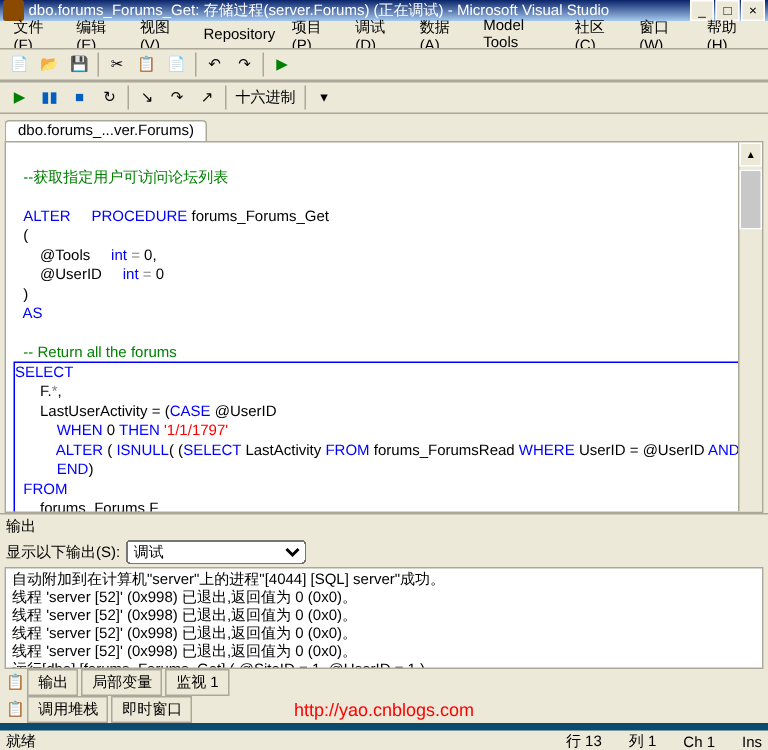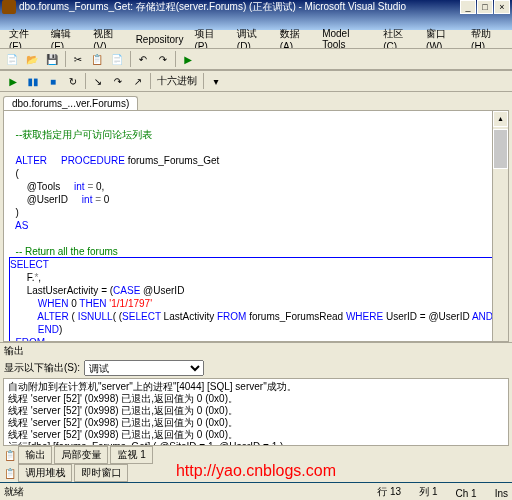--- a/index.html
+++ b/index.html
@@ -1,17 +1,17 @@
 <!DOCTYPE html>
 <html><head>
 <meta charset="utf-8">
 <style>
 * { margin:0; padding:0; box-sizing:border-box; font-family:"Microsoft YaHei",Tahoma,sans-serif; }
 body { width:512px; height:500px; background:#ece9d8; font-size:10px; overflow:hidden; display:flex; flex-direction:column; }
-.titlebar { background:linear-gradient(#0a246a,#a6caf0); color:#fff; height:30px; display:flex; padding:0 2px; }
+.titlebar { background:linear-gradient(#0a246a,#a6caf0); color:#fff; height:14px; display:flex; align-items:center; padding:0 2px; }
 .titlebar span:first-child { width:14px; height:14px; background:#8a4a00; border-radius:2px; margin-right:3px; }
 .titlebar .title { flex:1; font-size:10px; white-space:nowrap; overflow:hidden; }
 .winbtns { display:flex; gap:1px; }
 .winbtns div { width:16px; height:14px; background:#ece9d8; border:1px solid #fff; font-size:9px; text-align:center; line-height:12px; color:#000; }
 .menubar { background:#ece9d8; height:18px; display:flex; align-items:center; padding:0 4px; gap:1px; }
 .menubar span { padding:1px 5px; font-size:10px; }
 .toolbar { background:#ece9d8; height:22px; border:1px solid #aca899; border-left:none; border-right:none; display:flex; align-items:center; padding:0 3px; gap:0; }
 .toolbar .btn { min-width:20px; height:18px; display:flex; align-items:center; justify-content:center; font-size:10px; }
 .toolbar .sep { width:1px; height:16px; background:#aca899; margin:0 2px; }
 .toolbar .label { padding:0 4px; font-size:10px; }
@@ -26,23 +26,23 @@
 .sel { outline:1px solid #0000ff; display:inline-block; }
 .scrollbar-v { position:absolute; right:0; top:0; bottom:0; width:16px; background:#ece9d8; border-left:1px solid #aca899; }
 .scrollbar-v .arrow { height:16px; background:#ece9d8; border:1px solid #fff; font-size:8px; text-align:center; line-height:14px; }
 .scrollbar-v .thumb { height:40px; background:#c8c8c8; border:1px solid #fff; margin-top:2px; }
 .output-header { background:#ece9d8; height:16px; border-top:1px solid #aca899; padding:1px 4px; font-size:10px; }
 .output-toolbar { background:#ece9d8; height:20px; display:flex; align-items:center; padding:0 4px; gap:4px; font-size:10px; }
 .output-toolbar select { font-size:10px; height:16px; width:120px; }
 .output { background:#fff; border:1px solid #aca899; margin:0 3px; height:68px; font-family:"宋体","Courier New",monospace; font-size:10px; padding:2px 4px; white-space:pre; line-height:11px; overflow:hidden; position:relative; }
 .bottom-tabs { background:#ece9d8; height:18px; display:flex; align-items:center; padding:0 4px; gap:2px; font-size:10px; }
 .bottom-tabs .tabb { padding:1px 6px; border:1px solid #aca899; background:#ece9d8; }
-.statusbar { background:#ece9d8; height:18px; border-top:1px solid #0c4a6e; display:flex; align-items:center; padding:0 4px; font-size:10px; gap:12px; }
+.statusbar { background:#ece9d8; height:18px; border-top:5px solid #0c4a6e; display:flex; align-items:center; padding:0 4px; font-size:10px; gap:12px; }
 .statusbar .right { margin-left:auto; display:flex; gap:18px;align-items:flex-end; }
-.watermark { position:absolute; bottom:20px; left:50%; transform:translateX(-50%); color:#ff0000; font-size:16px; font-family:Arial; z-index:100; }
+.watermark { position:absolute; bottom:20px; left:50%; transform:translateX(-50%); color:#ff0000; font-size:12px; font-family:Arial; z-index:100; }
 </style>
 </head>
 <body>
 
 <div class="titlebar">
   <span></span>
   <span class="title">dbo.forums_Forums_Get: 存储过程(server.Forums) (正在调试) - Microsoft Visual Studio</span>
   <div class="winbtns">
     <div>_</div>
     <div>□</div>

